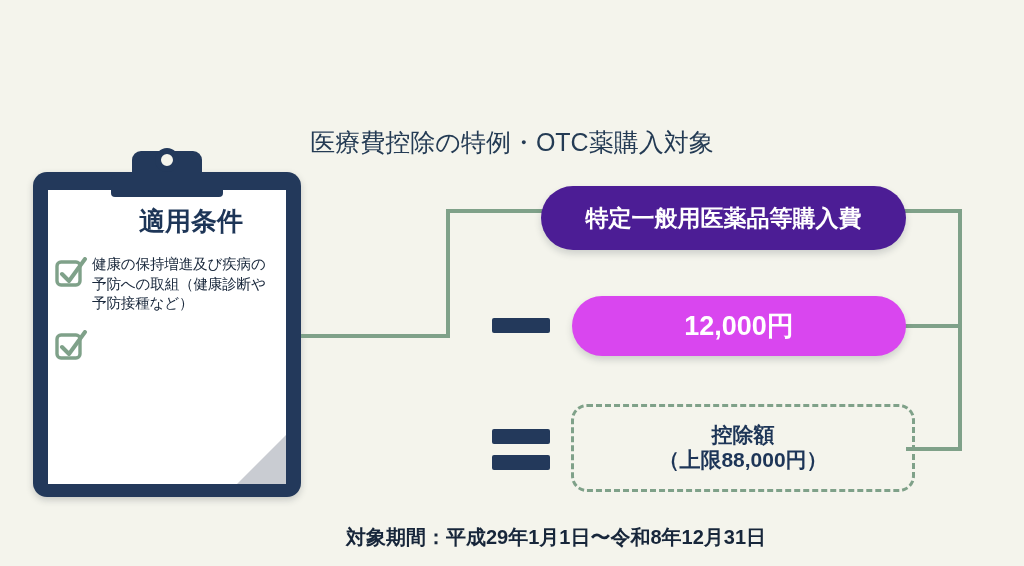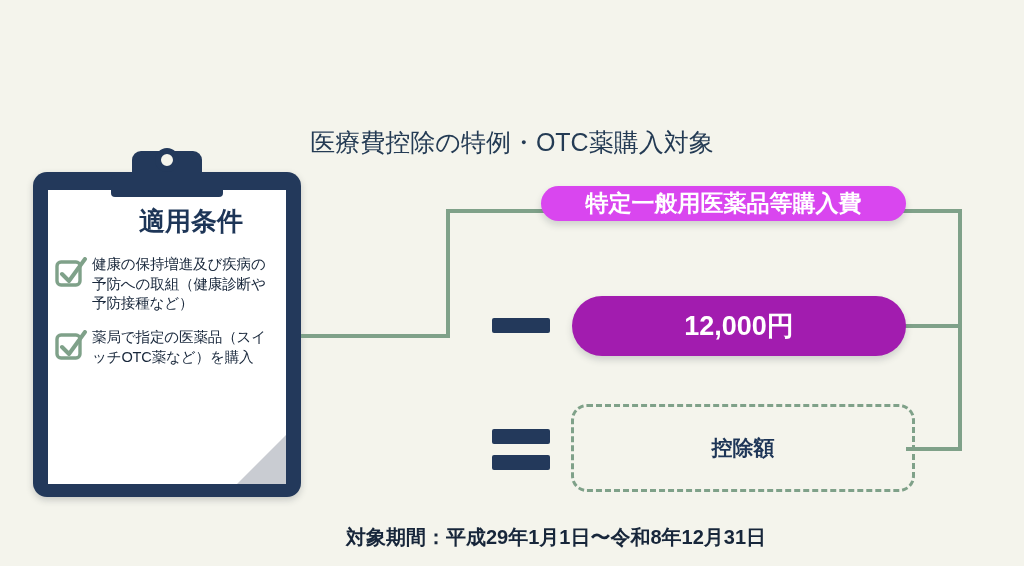--- a/index.html
+++ b/index.html
@@ -169,30 +169,30 @@
     border-radius: 999px;
     color: #ffffff;
     font-weight: bold;
     z-index: 4;
     box-shadow: 0 4px 7px rgba(40,50,60,.18);
   }
   .pill-green {
     left: 541px;
     top: 186px;
     width: 365px;
-    height: 35px;
-    background: #d946ef;
+    height: 64px;
+    background: #4c1d95;
     font-size: 23px;
   }
   .pill-orange {
     left: 572px;
     top: 296px;
     width: 334px;
     height: 60px;
-    background: #a21caf;
+    background: #d946ef;
     font-size: 27px;
   }
   .box-dashed {
     position: absolute;
     left: 571px;
     top: 404px;
     width: 344px;
     height: 88px;
     border: 3px dashed #7fa189;
     border-radius: 16px;
@@ -272,32 +272,32 @@
         <rect x="3" y="5" width="23" height="23" rx="4" ry="4" fill="none" stroke="#7fa189" stroke-width="3.4"></rect>
         <polyline points="8,17 15,24 31,2" fill="none" stroke="#7fa189" stroke-width="4" stroke-linecap="round" stroke-linejoin="round"></polyline>
       </svg>
       <div class="cond-text">健康の保持増進及び疾病の予防への取組（健康診断や予防接種など）</div>
     </div>
     <div class="cond-item">
       <svg class="cond-check" viewBox="0 0 34 32">
         <rect x="3" y="5" width="23" height="23" rx="4" ry="4" fill="none" stroke="#7fa189" stroke-width="3.4"></rect>
         <polyline points="8,17 15,24 31,2" fill="none" stroke="#7fa189" stroke-width="4" stroke-linecap="round" stroke-linejoin="round"></polyline>
       </svg>
-      <div class="cond-text">薬局で指定の医薬品（スイッチOTC薬など）を購入</div>
     </div>
   </div>
 
   <div class="pill pill-green">特定一般用医薬品等購入費</div>
 
   <div class="op-bar minus-1"></div>
 
   <div class="pill pill-orange">12,000円</div>
 
   <div class="op-bar eq-1"></div>
   <div class="op-bar eq-2"></div>
 
   <div class="box-dashed">
     <div class="line1">控除額</div>
+    <div class="line2">（上限88,000円）</div>
   </div>
 
   <div class="footer">対象期間：平成29年1月1日〜令和8年12月31日</div>
 
 </div>
 
 </body></html>

